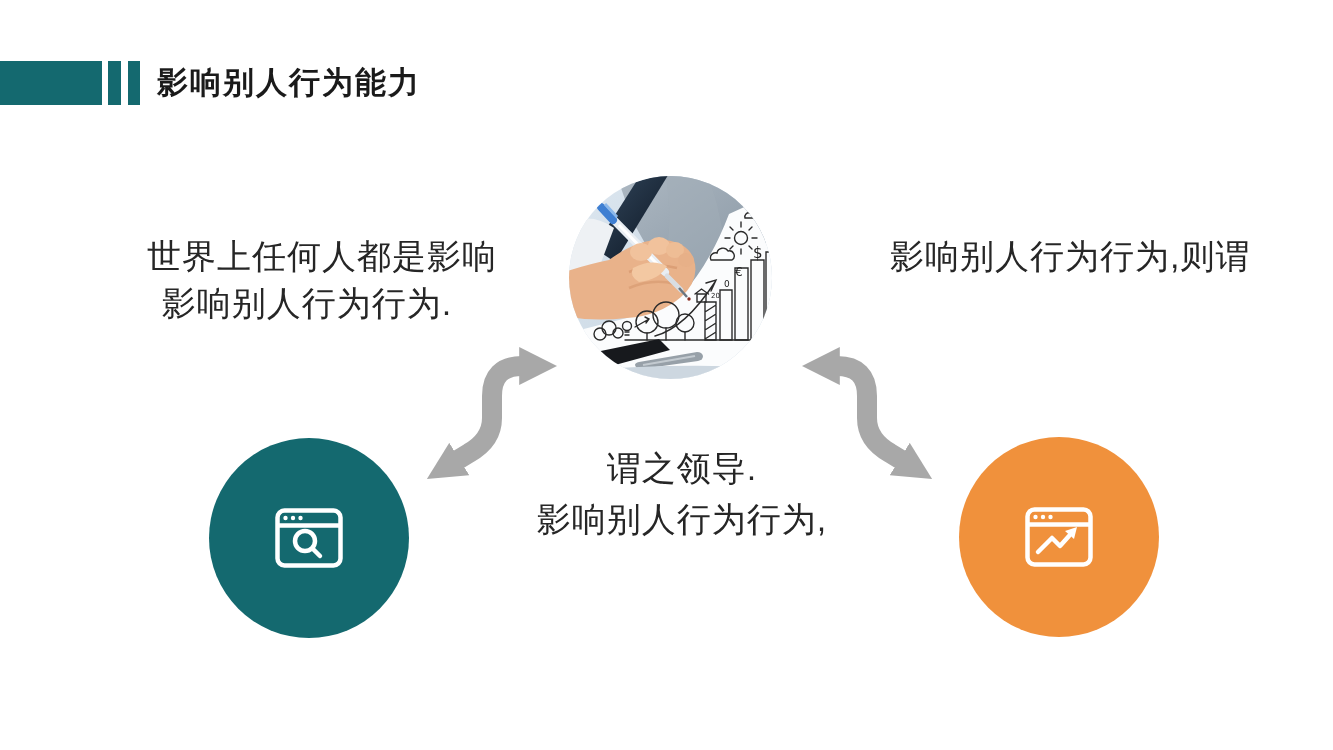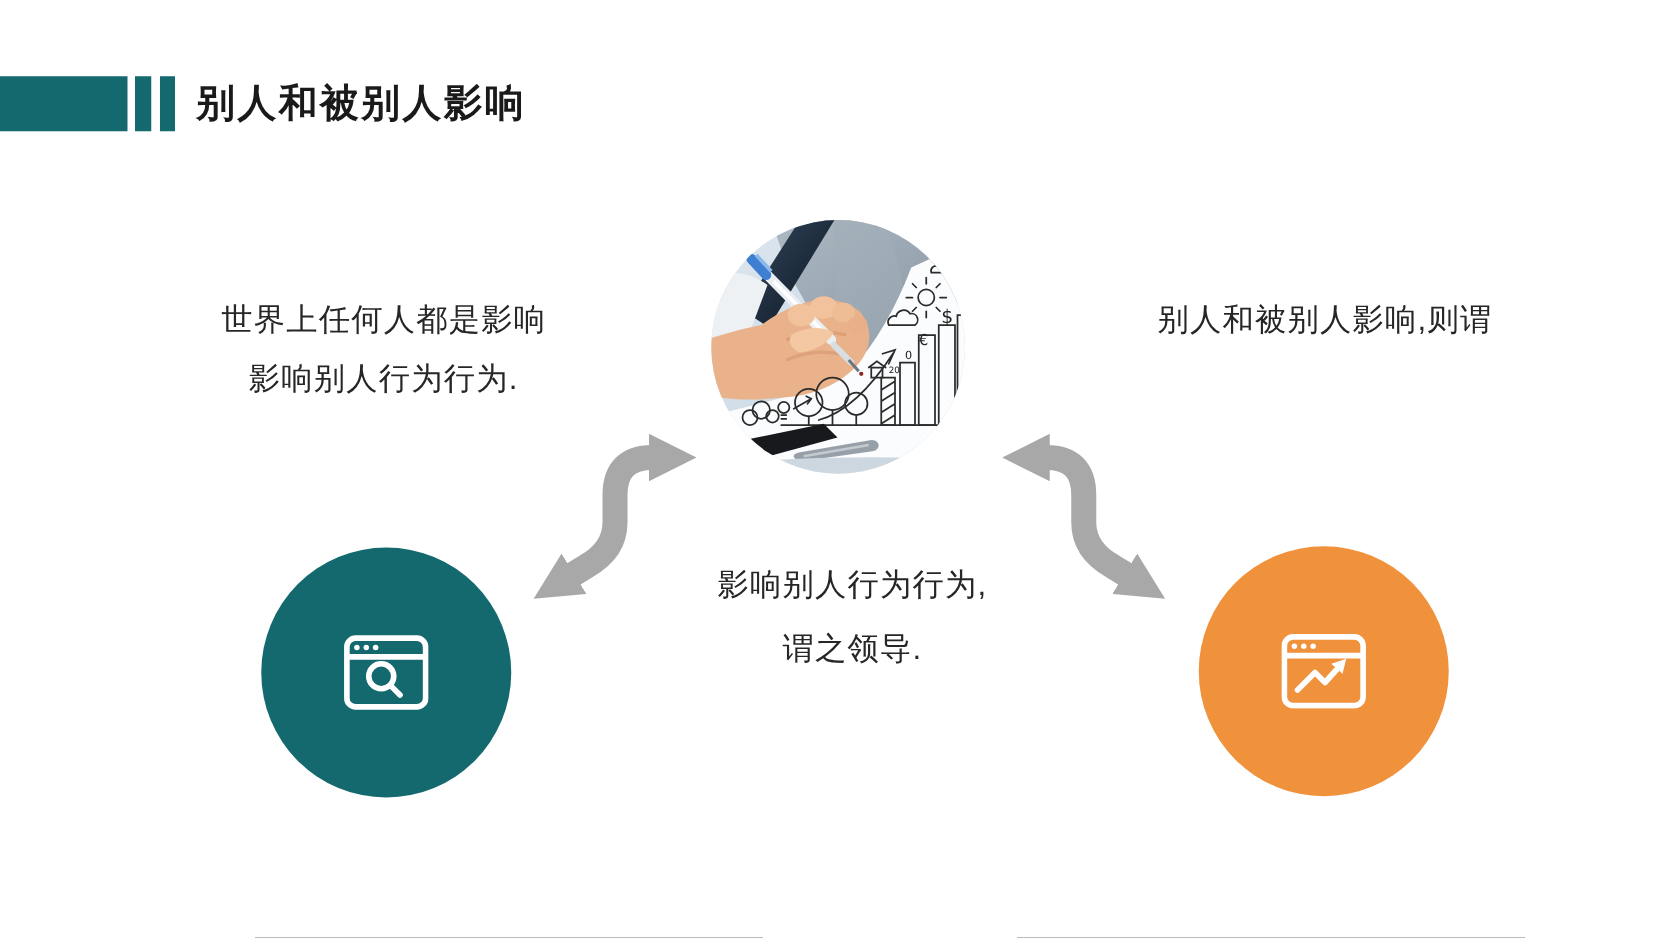--- a/index.html
+++ b/index.html
@@ -11,21 +11,21 @@
   .accent{position:absolute;top:61px;height:44px;background:var(--accent-teal,#14696F);}
   .accent.big{left:0;width:102px;}
   .accent.s1{left:108px;width:13px;}
   .accent.s2{left:128px;width:12px;}
   .page-title{
     position:absolute;left:157px;top:61px;margin:0;height:44px;line-height:44px;
     font-size:31px;font-weight:bold;letter-spacing:2px;color:var(--title-color,#1A1A1A);
     white-space:nowrap;
   }
   
-  .tblock{position:absolute;text-align:center;font-size:25px;color:var(--body-color,#262626);letter-spacing:1px;}
+  .tblock{position:absolute;text-align:center;font-size:34px;color:var(--body-color,#262626);letter-spacing:1px;}
   .tblock p{margin:0;line-height:47px;white-space:nowrap;}
   .t-left{left:147px;top:233px;width:320px;}
   .t-right{left:890px;top:233px;width:340px;}
   .t-center{left:532px;top:443px;width:300px;}
   .t-center p{line-height:51px;}
   
   .badge{position:absolute;width:200px;height:200px;border-radius:50%;
          display:flex;align-items:center;justify-content:center;}
   .badge.teal{left:209px;top:438px;background:var(--accent-teal,#14696F);}
   .badge.orange{left:959px;top:437px;background:var(--accent-orange,#F0913C);}
@@ -35,32 +35,32 @@
   .arrow.right{left:780px;top:340px;}
 </style>
 </head>
 <body>
 
 <div class="slide">
 
   <div class="accent big"></div>
   <div class="accent s1"></div>
   <div class="accent s2"></div>
-  <h1 class="page-title">别人和被别人影响</h1>
+  <h1 class="page-title">影响别人行为能力</h1>
 
   <div class="tblock t-left">
     <p>世界上任何人都是影响</p>
     <p>影响别人行为行为.</p>
   </div>
   <div class="tblock t-right">
-    <p>别人和被别人影响,则谓</p>
+    <p>影响别人行为行为,则谓</p>
   </div>
   <div class="tblock t-center">
+    <p>谓之领导.</p>
     <p>影响别人行为行为,</p>
-    <p>谓之领导.</p>
   </div>
 
   <svg class="photo" width="203" height="203" viewBox="0 0 203 203" aria-hidden="true">
     <defs>
       <clipPath id="pc">
           <circle cx="101.5" cy="101.5" r="101.5"></circle>
         </clipPath>
       <linearGradient id="bgG" x1="0" y1="0" x2="1" y2="1">
         <stop offset="0" stop-color="#dde7f0"></stop>
           <stop offset="1" stop-color="#c2d1de"></stop>

